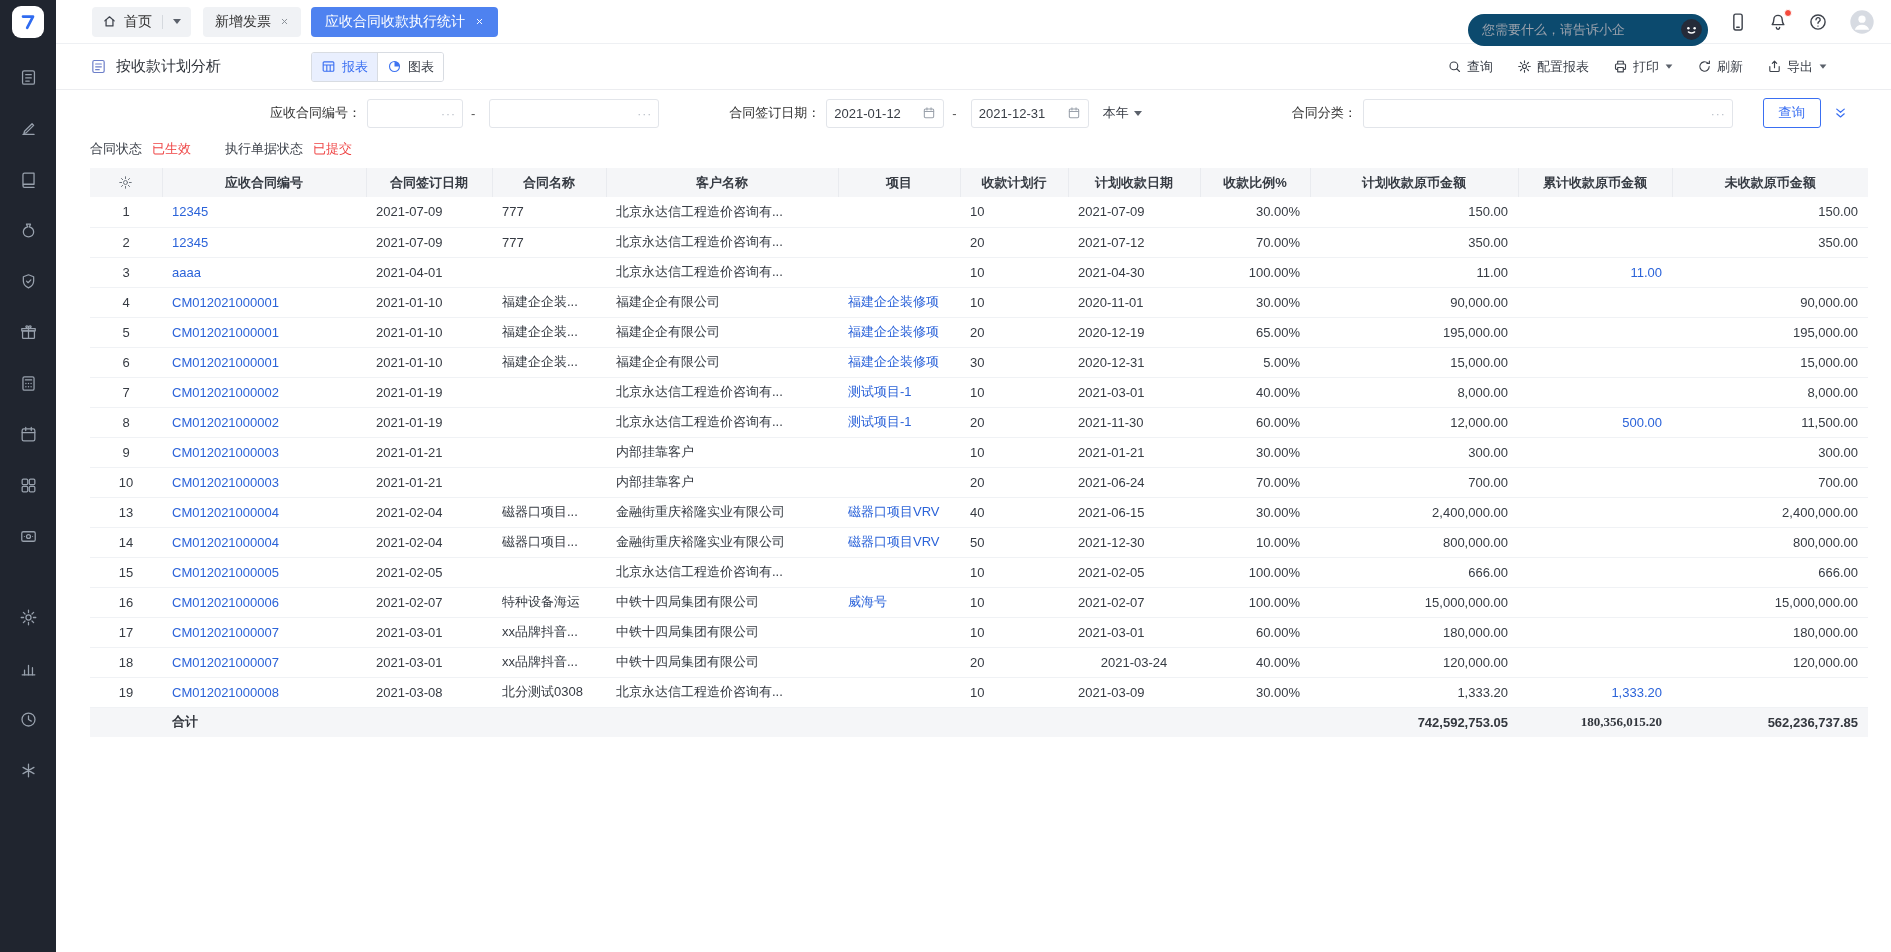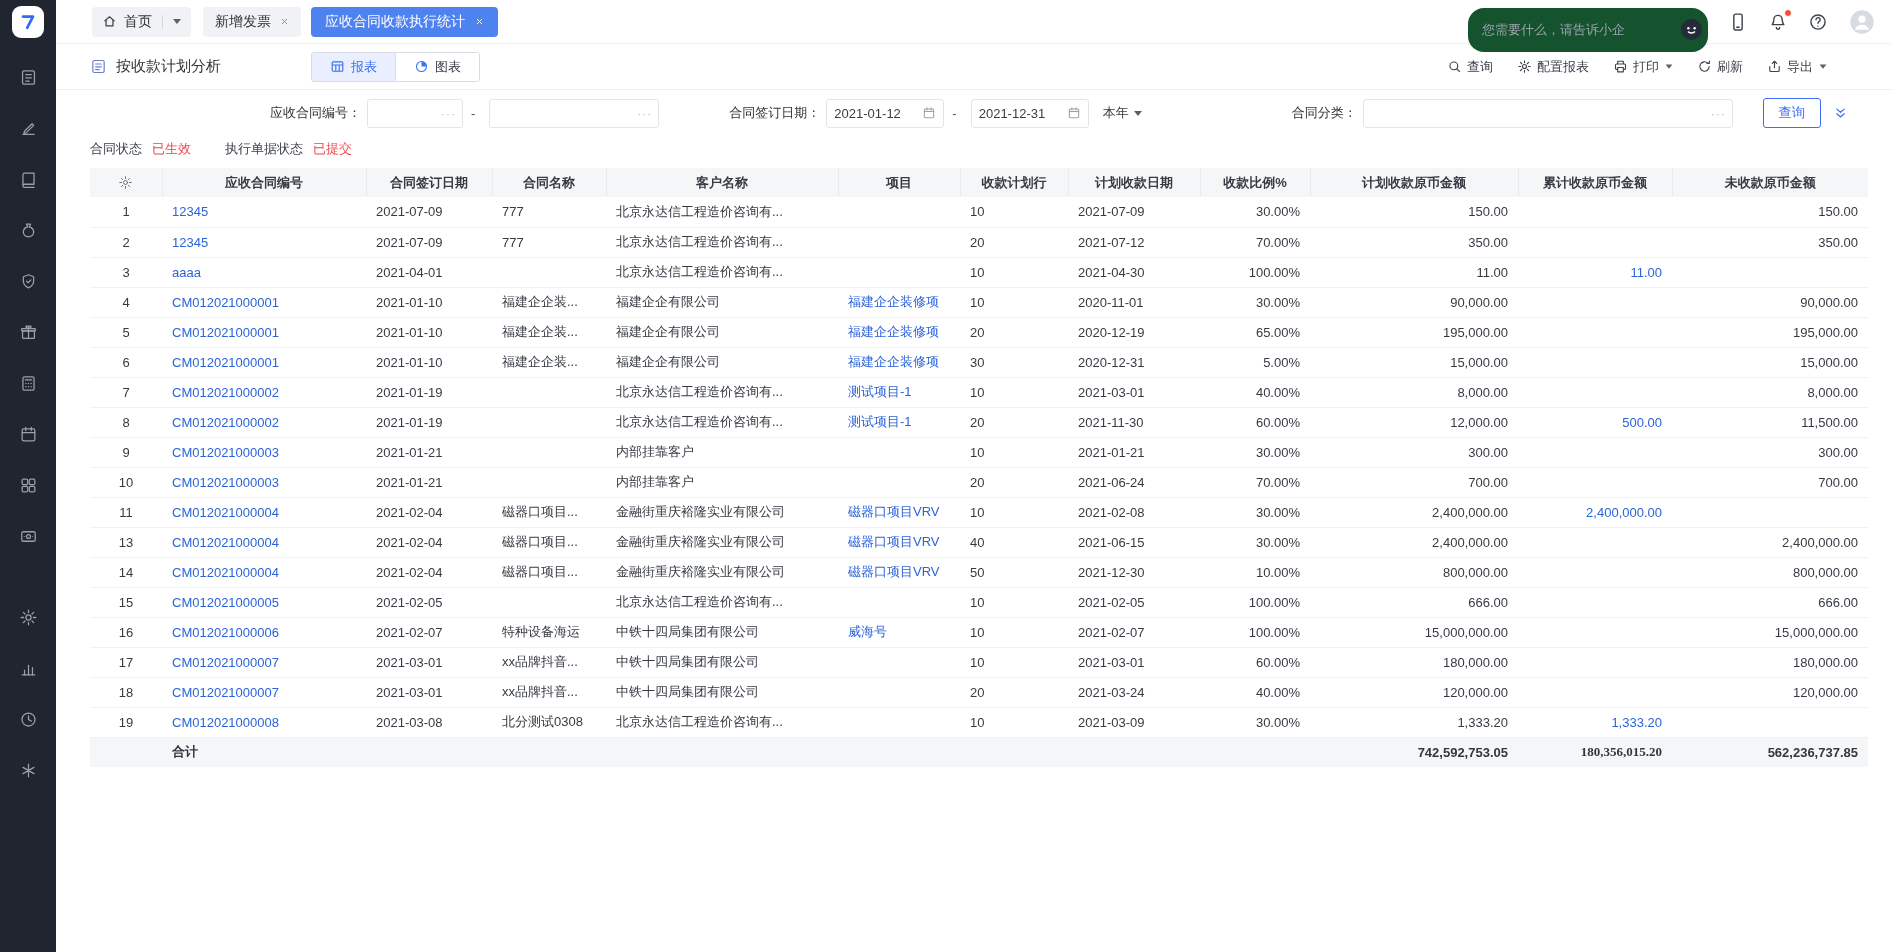--- a/index.html
+++ b/index.html
@@ -23,31 +23,31 @@
   .tabbar { height:44px; flex-shrink:0; display:flex; align-items:center; padding:0 15px 0 36px; border-bottom:1px solid #eef0f3; background:#fff; }
   .tab { height:30px; display:flex; align-items:center; border-radius:4px; font-size:14px; color:#333; cursor:pointer; }
   .tab-home { background:#f0f2f5; padding:0 10px; gap:7px; }
   .tab-divider { width:1px; height:14px; background:#d5d9de; margin:0 3px; }
   .caret { width:0; height:0; border-left:4.5px solid transparent; border-right:4.5px solid transparent; border-top:5.5px solid #5b616b; }
   .tab-plain { background:#f0f2f5; padding:0 12px; gap:9px; margin-left:12px; }
   .tab-active { background:#4e82f0; color:#fff; padding:0 14px; gap:10px; margin-left:10px; }
   .close-x { display:flex; color:#8a9097; }
   .tab-active .close-x { color:#fff; }
   .top-right { margin-left:auto; display:flex; align-items:center; gap:20px; }
-  .search-pill { width:240px; height:44px; background:#14532d; border-radius:16px; display:flex; align-items:center; padding:0 4px 0 14px; cursor:text;margin-top:16px; }
+  .search-pill { width:240px; height:32px; background:#0c4a6e; border-radius:16px; display:flex; align-items:center; padding:0 4px 0 14px; cursor:text;margin-top:16px; }
   .search-ph { flex:1; font-size:13px; color:#9aa1ac; white-space:nowrap; overflow:hidden; }
   .icon-btn { position:relative; display:flex; color:#3e434c; cursor:pointer; }
   .badge { position:absolute; top:-3px; right:-4px; width:8px; height:8px; background:#f54a3c; border:1.5px solid #fff; border-radius:50%; }
 
   
   .toolbar { height:46px; flex-shrink:0; display:flex; align-items:center; padding:0 64px 0 34px; border-bottom:1px solid #ecedf0; }
   .view-ic { display:flex; color:#6d7fc9; }
   .view-title { font-size:15px; color:#2f333a; margin-left:9px; }
   .mode-group { display:flex; height:30px; border:1px solid #d8dce2; border-radius:3px; overflow:hidden; margin-left:90px; }
-  .mode { display:flex; align-items:center; gap:6px; padding:0 18px; font-size:13px; color:#3d424b; background:#fff; cursor:pointer; }
+  .mode { display:flex; align-items:center; gap:6px; padding:0 9px; font-size:13px; color:#3d424b; background:#fff; cursor:pointer; }
   .mode + .mode { border-left:1px solid #d8dce2; }
   .mode.active { background:#e9effe; color:#3a6ff2; }
   .pie-ic { display:flex; color:#3f74f0; }
   .actions { margin-left:auto; display:flex; align-items:center; gap:24px; }
   .action { display:flex; align-items:center; gap:5px; font-size:13px; color:#3d424b; cursor:pointer; }
   .action .caret { transform:scale(.85); margin-left:1px; }
 
   
   .filterbar { height:46px; flex-shrink:0; display:flex; align-items:center; padding-left:34px; font-size:13px; color:#333; }
   .ml180 { margin-left:180px; } .ml70 { margin-left:70px; } .ml150 { margin-left:150px; }
@@ -605,34 +605,20 @@
               <td style="text-align: left;">内部挂靠客户</td>
               <td style="text-align: left;"></td>
               <td style="text-align: left;">20</td>
               <td style="text-align: left;">2021-06-24</td>
               <td style="text-align: right;">70.00%</td>
               <td style="text-align: right;">700.00</td>
               <td style="text-align: right;"></td>
               <td style="text-align: right;">700.00</td>
             </tr>
             <tr>
-              <td style="text-align: center;">11</td>
-              <td class="lnk" style="text-align: left;">CM012021000004</td>
-              <td style="text-align: left;">2021-02-04</td>
-              <td style="text-align: left;">磁器口项目...</td>
-              <td style="text-align: left;">金融街重庆裕隆实业有限公司</td>
-              <td class="lnk" style="text-align: left;">磁器口项目VRV</td>
-              <td style="text-align: left;">10</td>
-              <td style="text-align: left;">2021-02-08</td>
-              <td style="text-align: right;">30.00%</td>
-              <td style="text-align: right;">2,400,000.00</td>
-              <td class="lnk" style="text-align: right;">2,400,000.00</td>
-              <td style="text-align: right;"></td>
-            </tr>
-            <tr>
               <td style="text-align: center;">13</td>
               <td class="lnk" style="text-align: left;">CM012021000004</td>
               <td style="text-align: left;">2021-02-04</td>
               <td style="text-align: left;">磁器口项目...</td>
               <td style="text-align: left;">金融街重庆裕隆实业有限公司</td>
               <td class="lnk" style="text-align: left;">磁器口项目VRV</td>
               <td style="text-align: left;">40</td>
               <td style="text-align: left;">2021-06-15</td>
               <td style="text-align: right;">30.00%</td>
               <td style="text-align: right;">2,400,000.00</td>
@@ -696,21 +682,21 @@
               <td style="text-align: right;">180,000.00</td>
             </tr>
             <tr>
               <td style="text-align: center;">18</td>
               <td class="lnk" style="text-align: left;">CM012021000007</td>
               <td style="text-align: left;">2021-03-01</td>
               <td style="text-align: left;">xx品牌抖音...</td>
               <td style="text-align: left;">中铁十四局集团有限公司</td>
               <td style="text-align: left;"></td>
               <td style="text-align: left;">20</td>
-              <td style="text-align: left;">2021-03-24</td>
+              <td style="text-align: center;">2021-03-24</td>
               <td style="text-align: right;">40.00%</td>
               <td style="text-align: right;">120,000.00</td>
               <td style="text-align: right;"></td>
               <td style="text-align: right;">120,000.00</td>
             </tr>
             <tr>
               <td style="text-align: center;">19</td>
               <td class="lnk" style="text-align: left;">CM012021000008</td>
               <td style="text-align: left;">2021-03-08</td>
               <td style="text-align: left;">北分测试0308</td>

